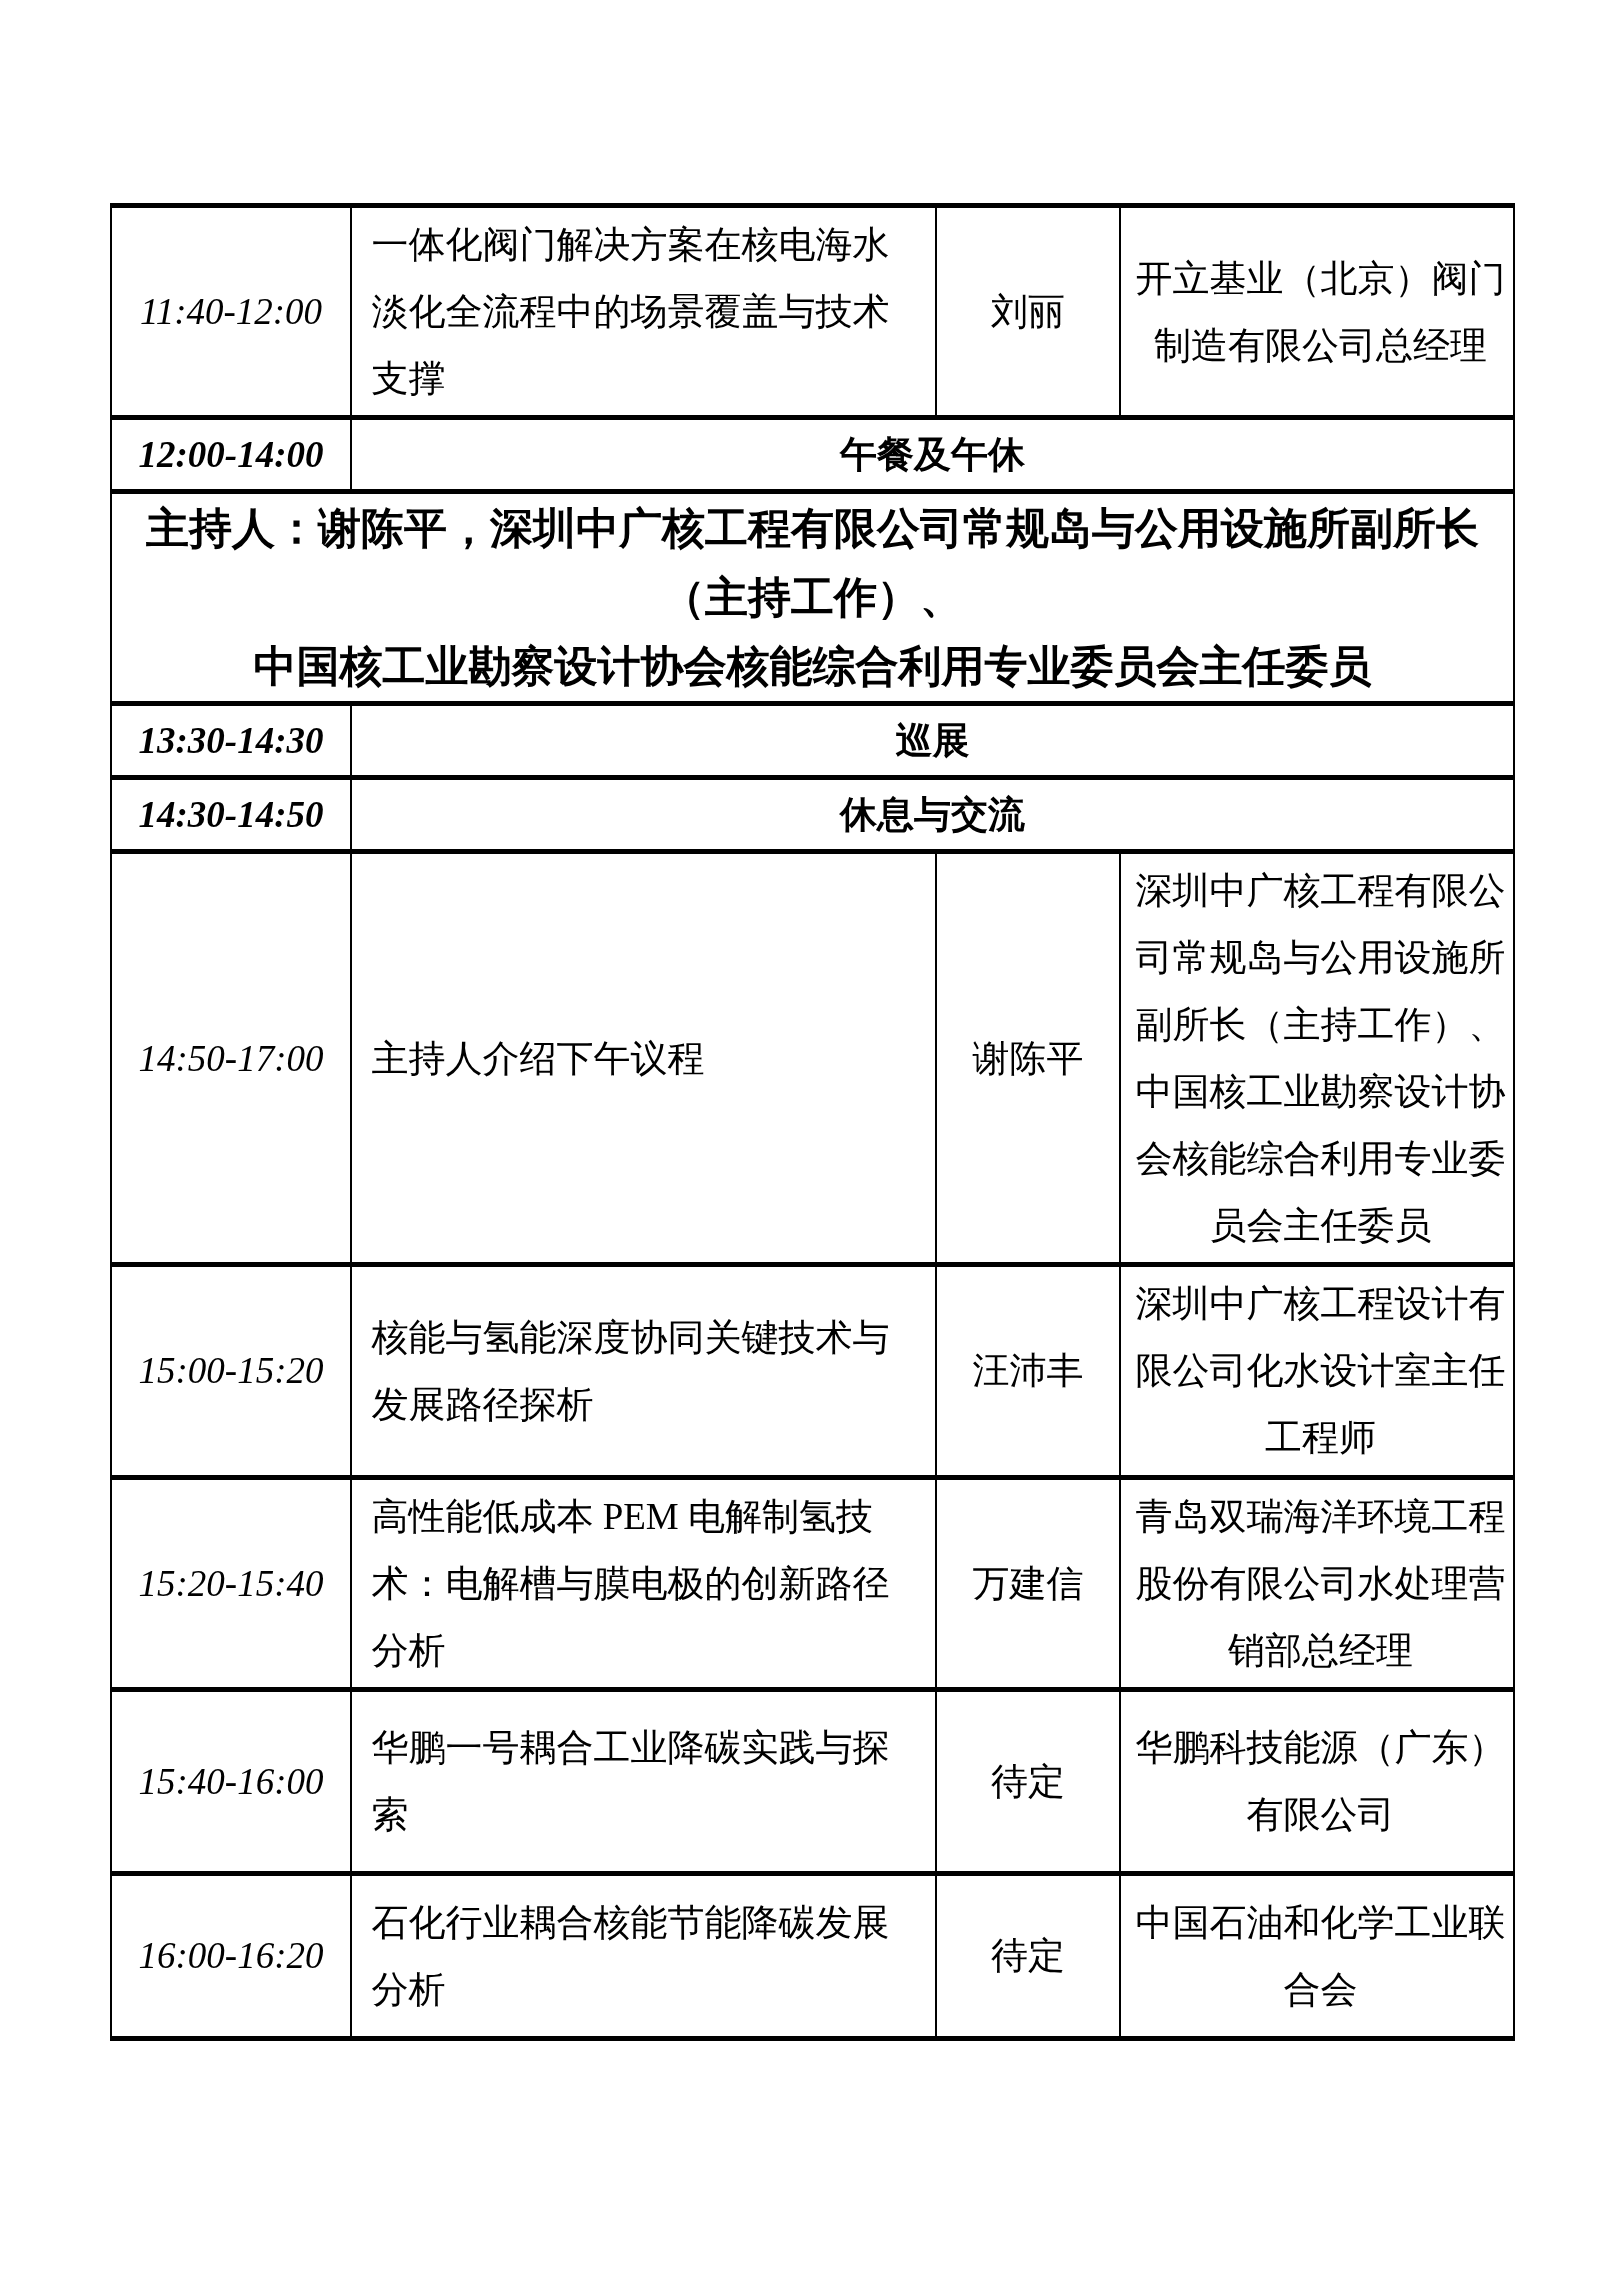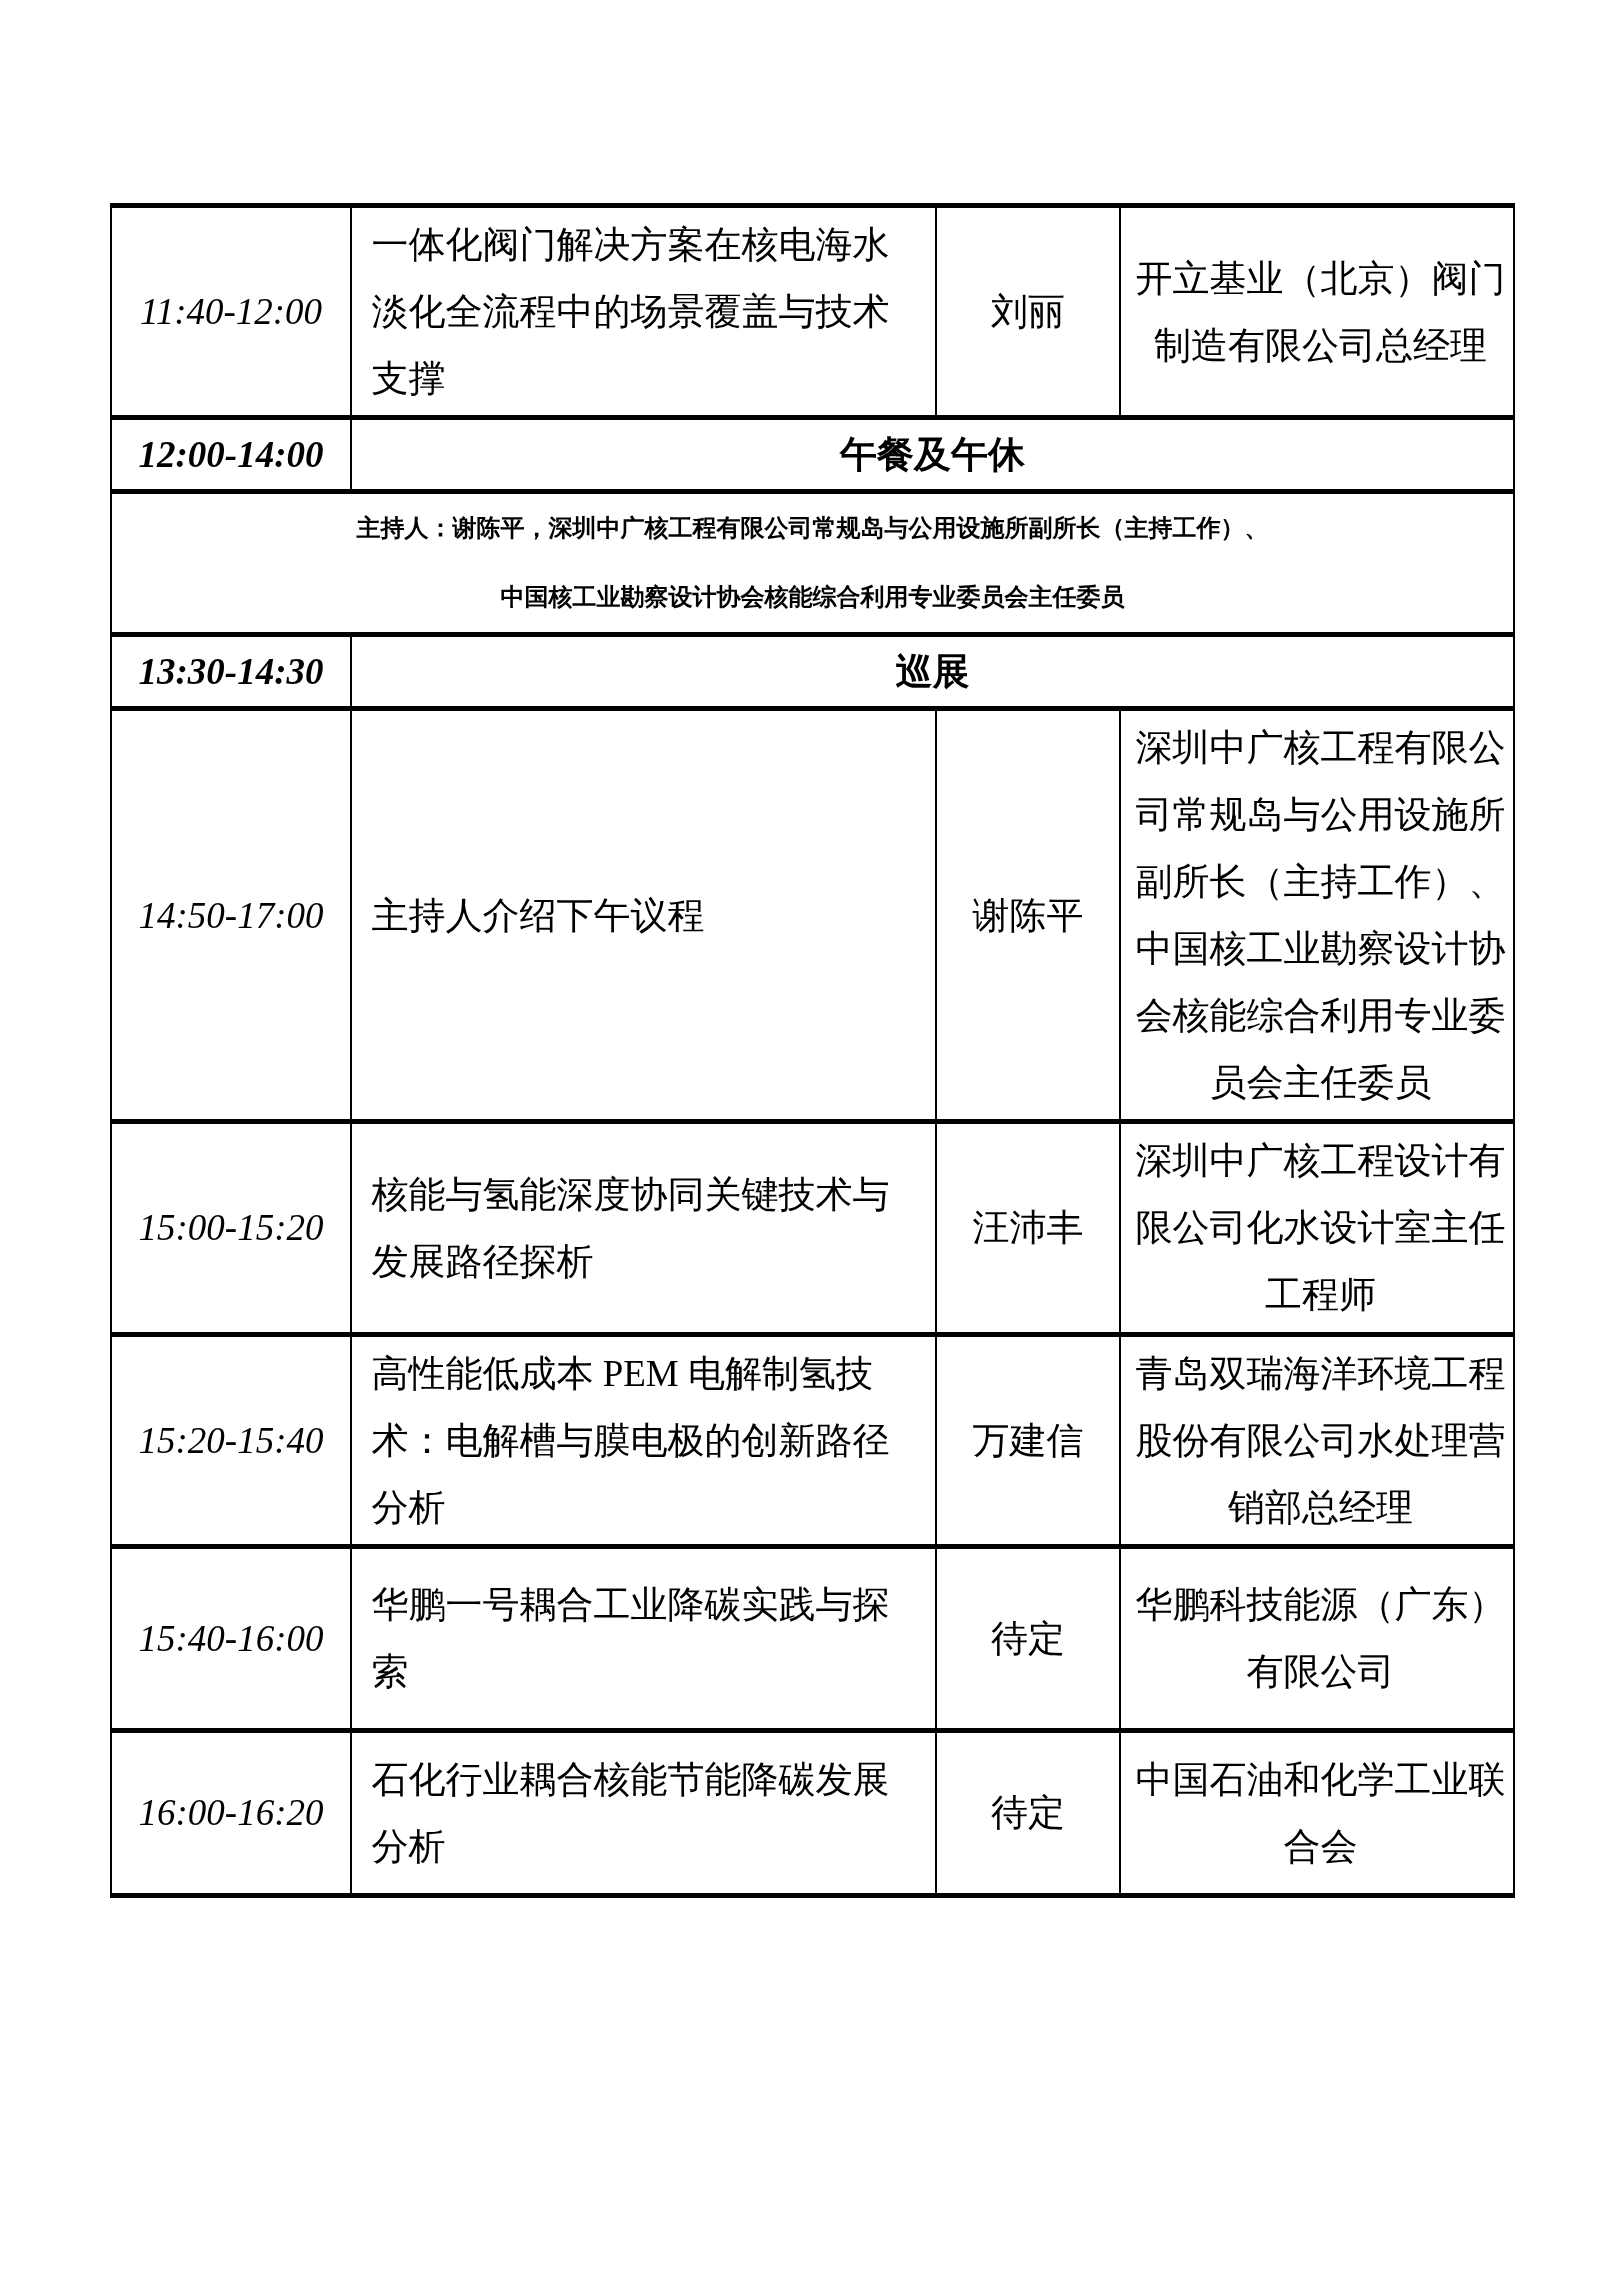--- a/index.html
+++ b/index.html
@@ -53,21 +53,21 @@
   td.span-label {
     text-align: center;
     font-weight: bold;
   }
   tr.bold-row td {
     font-weight: bold;
   }
   tr.host-row td {
     font-weight: bold;
     text-align: center;
-    font-size: 24px;
+    font-size: 43px;
     line-height: 69px;
     padding: 0 7.2px;
   }
   tr.host-row .host-line { display: block; }
 </style>
 </head>
 <body>
 
 <div class="page">
   <table class="agenda">
@@ -96,20 +96,24 @@
         <span class="host-line">主持人：谢陈平，深圳中广核工程有限公司常规岛与公用设施所副所长（主持工作）、</span>
         <span class="host-line">中国核工业勘察设计协会核能综合利用专业委员会主任委员</span>
       </td>
     </tr>
 
     <tr class="bold-row" style="height:66px">
       <td class="time">13:30-14:30</td>
       <td class="span-label" colspan="3">巡展</td>
     </tr>
 
+    <tr class="bold-row" style="height:67px">
+      <td class="time">14:30-14:50</td>
+      <td class="span-label" colspan="3">休息与交流</td>
+    </tr>
 
     <tr style="height:412px">
       <td class="time">14:50-17:00</td>
       <td class="topic">主持人介绍下午议程</td>
       <td class="speaker">谢陈平</td>
       <td class="org">深圳中广核工程有限公司常规岛与公用设施所副所长（主持工作）、中国核工业勘察设计协会核能综合利用专业委员会主任委员</td>
     </tr>
 
     <tr style="height:207px">
       <td class="time">15:00-15:20</td>

